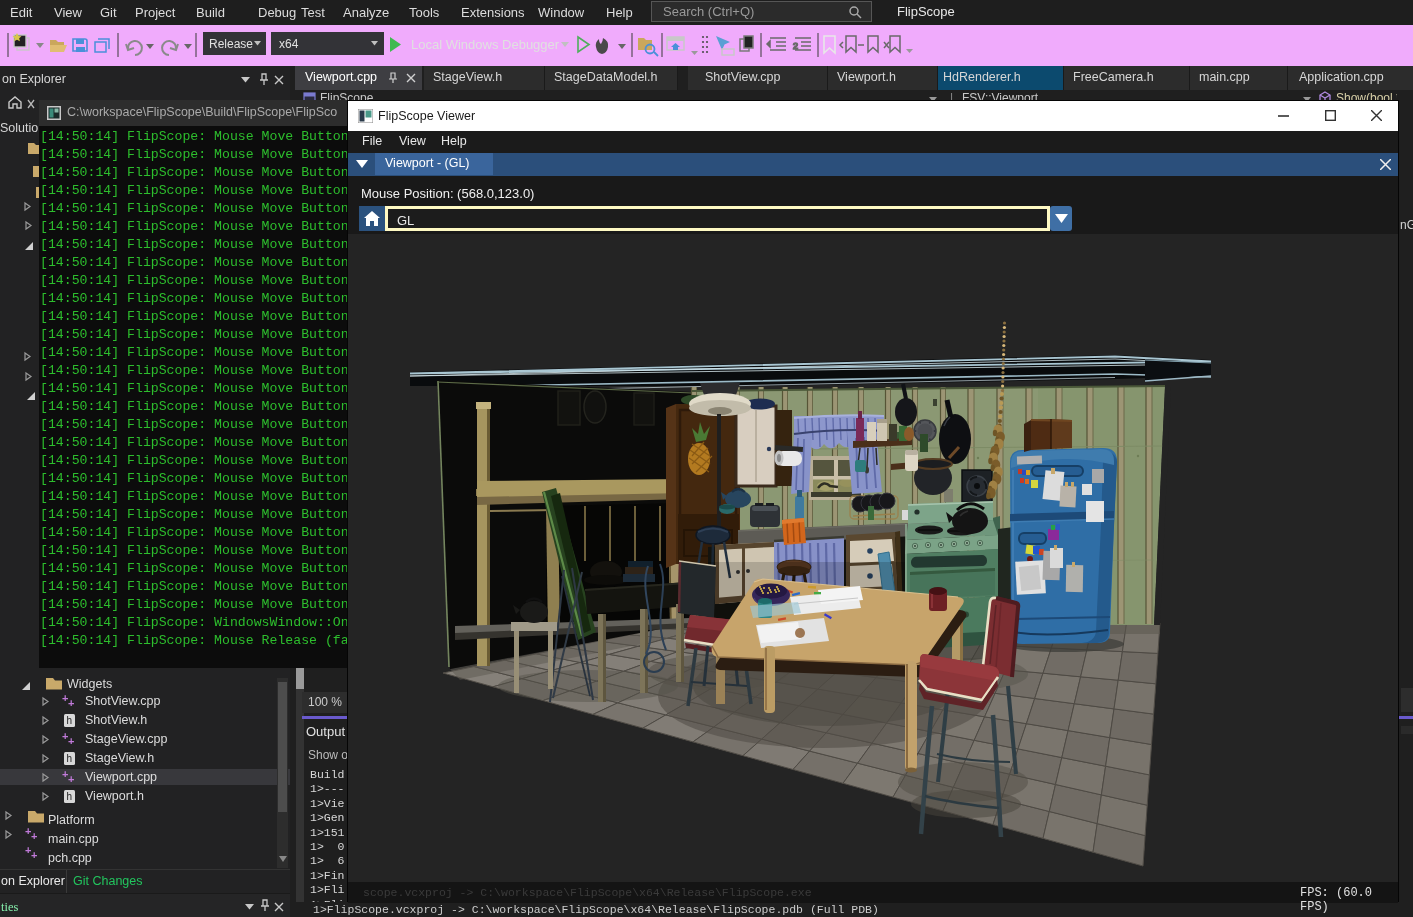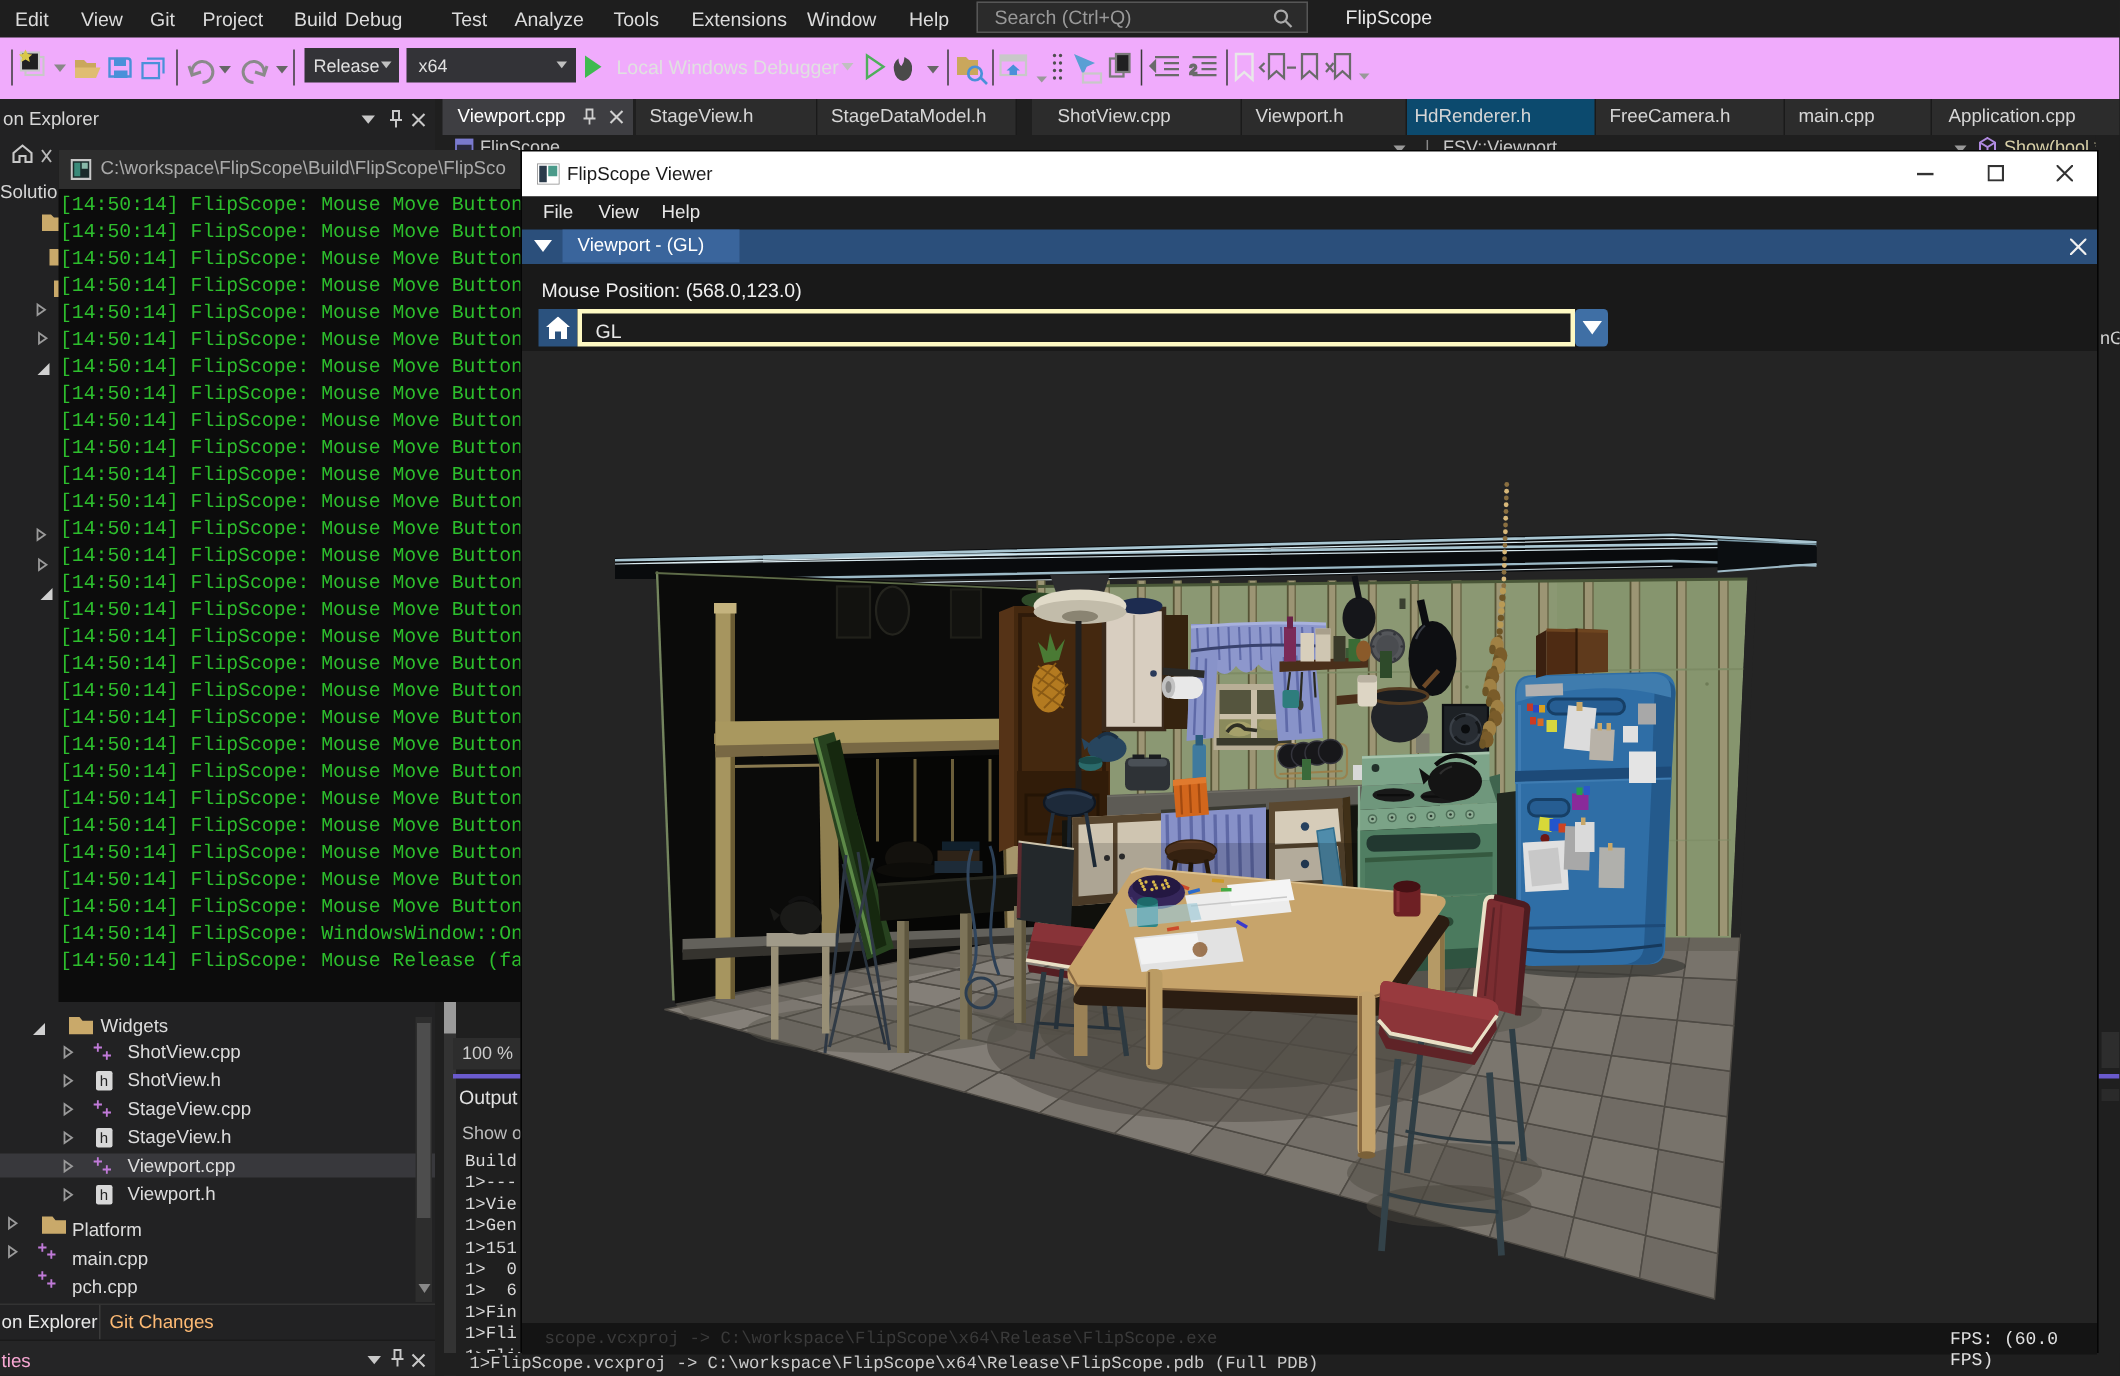--- a/index.html
+++ b/index.html
@@ -4,21 +4,21 @@
 body { width:1413px; height:917px; background:#1f1f1f; font-family:"Liberation Sans", sans-serif; overflow:hidden; position:relative; }
 .abs { position:absolute; }
 </style></head><body>
 
 <div class="abs" style="left:0;top:0;width:1413px;height:25px;background:#1e1e1e;color:#dcdcdc;font-size:13px;">
   <span class="abs" style="left:10px;top:5px;">Edit</span>
   <span class="abs" style="left:54px;top:5px;">View</span>
   <span class="abs" style="left:100px;top:5px;">Git</span>
   <span class="abs" style="left:135px;top:5px;">Project</span>
   <span class="abs" style="left:196px;top:5px;">Build</span>
-  <span class="abs" style="left:230px;top:5px;">Debug</span>
+  <span class="abs" style="left:258px;top:5px;">Debug</span>
   <span class="abs" style="left:301px;top:5px;">Test</span>
   <span class="abs" style="left:343px;top:5px;">Analyze</span>
   <span class="abs" style="left:409px;top:5px;">Tools</span>
   <span class="abs" style="left:461px;top:5px;">Extensions</span>
   <span class="abs" style="left:538px;top:5px;">Window</span>
   <span class="abs" style="left:606px;top:5px;">Help</span>
   <div class="abs" style="left:651px;top:1px;width:221px;height:21px;background:#2b2b2b;border:1px solid #565656;">
     <span class="abs" style="left:11px;top:2px;color:#999;">Search (Ctrl+Q)</span>
     <svg class="abs" style="left:196px;top:3px;" width="14" height="14">
         <circle cx="6" cy="6" r="4" fill="none" stroke="#aaa" stroke-width="1.5"></circle>
@@ -271,25 +271,25 @@
 
   <div class="abs" style="left:277px;top:612px;width:11px;height:190px;background:#2d2d2d;"></div>
   <div class="abs" style="left:278px;top:616px;width:9px;height:130px;background:#4d4d4d;"></div>
   <svg class="abs" style="left:277px;top:787px;" width="12" height="12">
       <path d="M2 3 l8 0 -4 6 z" fill="#888"></path>
     </svg>
 
   <div class="abs" style="left:0;top:803px;width:290px;height:24px;background:#222223;border-top:1px solid #333;">
     <span class="abs" style="left:1px;top:4px;color:#e8e8e8;">on Explorer</span>
     <div class="abs" style="left:66px;top:0;width:1px;height:24px;background:#3a3a3a;"></div>
-    <span class="abs" style="left:73px;top:4px;color:#fdba74;">Git Changes</span>
+    <span class="abs" style="left:73px;top:4px;color:#22c55e;">Git Changes</span>
   </div>
 
   <div class="abs" style="left:0;top:827px;width:290px;height:24px;background:#252526;border-top:1px solid #1a1a1a;">
-    <span class="abs" style="left:1px;top:6px;color:#f9a8d4;">ties</span>
+    <span class="abs" style="left:1px;top:6px;color:#86efac;font-family:Liberation Serif, serif;">ties</span>
     <svg class="abs" style="left:244px;top:9px;" width="12" height="8">
         <path d="M1 1 l9 0 -4.5 5.5 z" fill="#c8c8c8"></path>
       </svg>
     <svg class="abs" style="left:259px;top:5px;" width="12" height="14">
         <path d="M4 1 h4 v6 h-4 z M6 7 v5 M2 7 h8" stroke="#c8c8c8" stroke-width="1.3" fill="none"></path>
       </svg>
     <svg class="abs" style="left:273px;top:7px;" width="12" height="12">
         <path d="M2 2 l8 8 M10 2 l-8 8" stroke="#c8c8c8" stroke-width="1.4"></path>
       </svg>
   </div>

